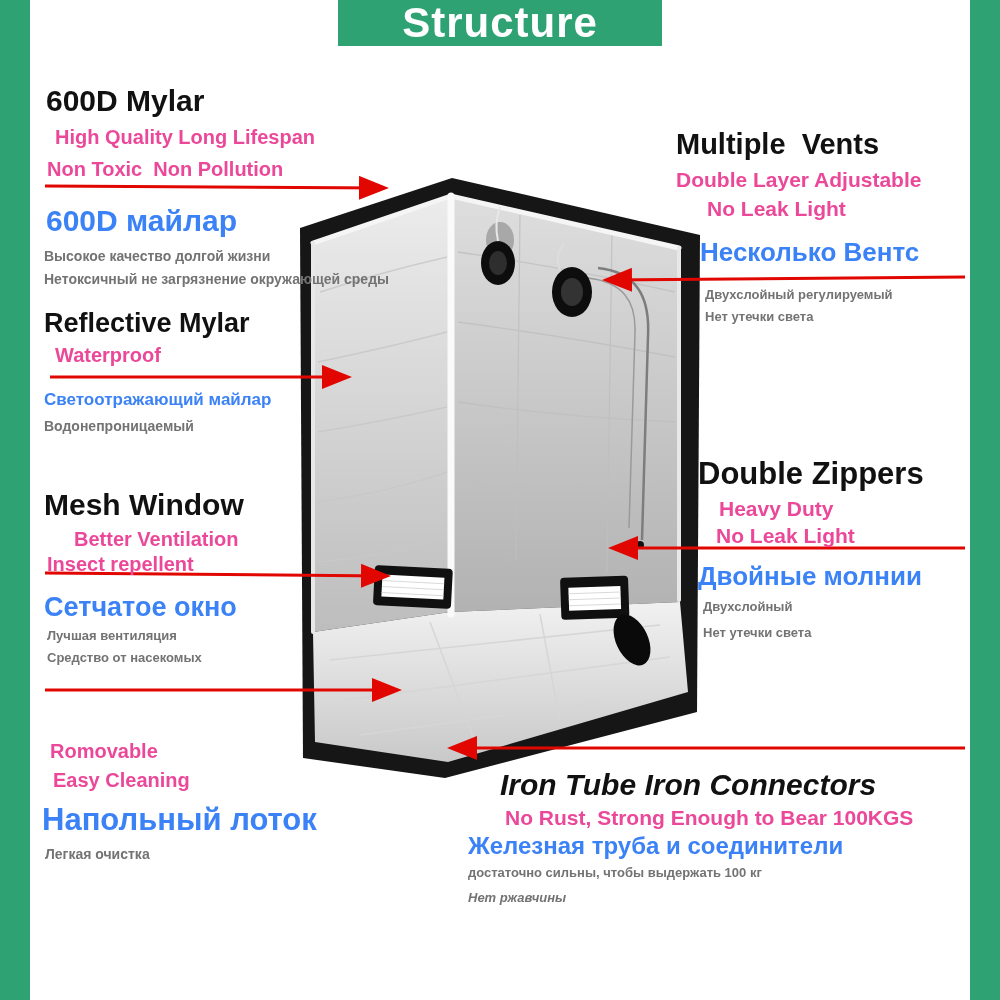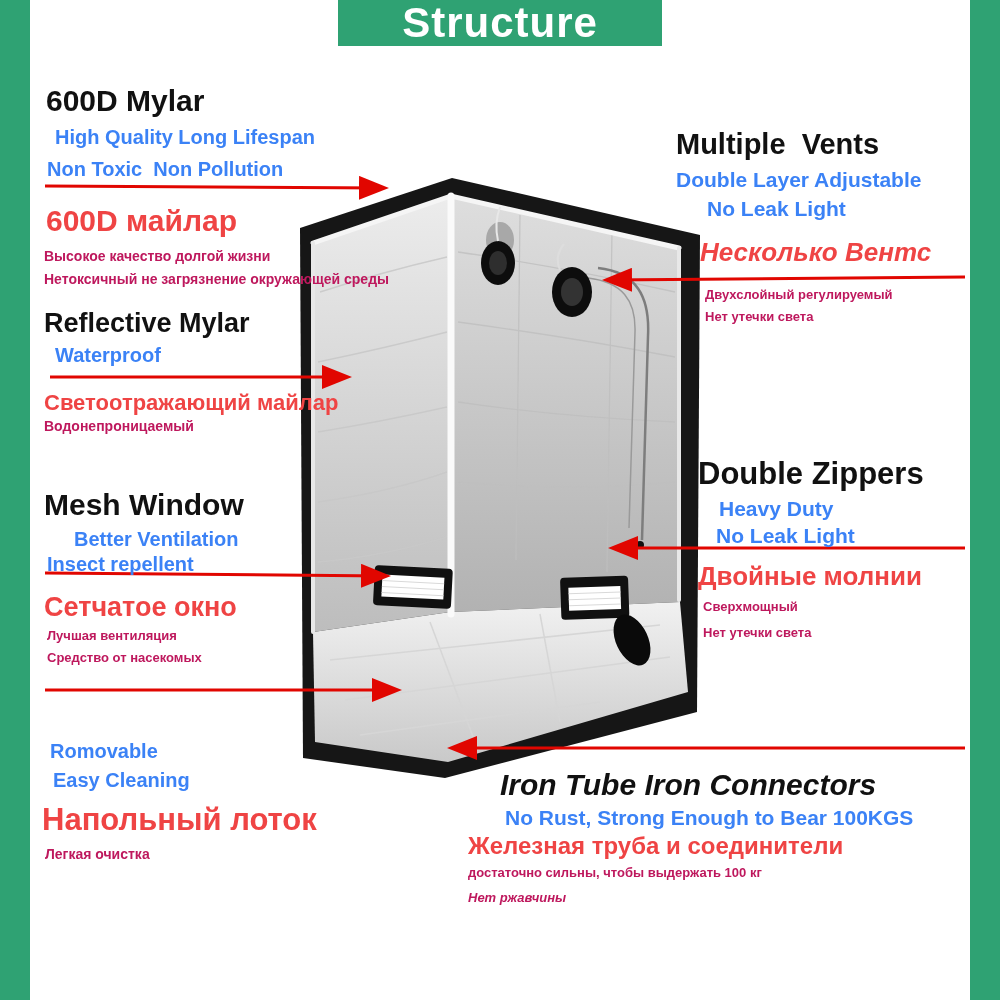--- a/index.html
+++ b/index.html
@@ -15,23 +15,23 @@
     position:absolute;left:338px;top:0;width:324px;height:46px;
     background:#2FA273;display:flex;align-items:center;justify-content:center;
   }
   .banner .title{
     color:#ffffff;font-size:42px;font-weight:bold;letter-spacing:1px;
   }
   #tent-layer{position:absolute;left:0;top:0;width:1000px;height:1000px;z-index:1;}
   #text-layer{position:absolute;left:0;top:0;width:1000px;height:1000px;z-index:2;pointer-events:none;}
   .lbl{position:absolute;white-space:nowrap;line-height:1.15;}
   .en-title{font-weight:bold;color:#111;font-size:30px;}
-  .en-sub{color:#3b82f6;font-size:20px;font-weight:600;}
-  .ru-title{font-weight:bold;color:#ef4444;font-size:27px;}
-  .ru-sub{font-weight:bold;color:#be185d;font-size:14px;}
+  .en-sub{color:#ec4899;font-size:20px;font-weight:600;}
+  .ru-title{font-weight:bold;color:#3b82f6;font-size:27px;}
+  .ru-sub{font-weight:bold;color:#737373;font-size:14px;}
   .prewrap{white-space:pre-wrap;}
 </style>
 </head>
 <body>
 
 <div id="sidebar-left" class="sidebar"></div>
 <div id="sidebar-right" class="sidebar"></div>
 
 <div class="banner">
   <span class="title">Structure</span>
@@ -143,47 +143,47 @@
 
   <div class="lbl en-title" style="left:46px;top:84px;">600D Mylar</div>
   <div class="lbl en-sub" style="left:55px;top:126px;">High Quality Long Lifespan</div>
   <div class="lbl en-sub prewrap" style="left:47px;top:158px;">Non Toxic  Non Pollution</div>
   <div class="lbl ru-title" style="left:46px;top:204px;font-size:30px;">600D майлар</div>
   <div class="lbl ru-sub" style="left:44px;top:248px;">Высокое качество долгой жизни</div>
   <div class="lbl en-title" style="left:44px;top:308px;font-size:27px;">Reflective Mylar</div>
 
   <div class="lbl ru-sub" style="left:44px;top:271px;">Нетоксичный не загрязнение окружающей среды</div>
   <div class="lbl en-sub" style="left:55px;top:344px;">Waterproof</div>
-  <div class="lbl ru-title" style="left:44px;top:390px;font-size:22px;">Светоотражающий майлар</div>
+  <div class="lbl ru-title" style="left:44px;top:390px;font-size:17px;">Светоотражающий майлар</div>
   <div class="lbl ru-sub" style="left:44px;top:418px;">Водонепроницаемый</div>
 
   <div class="lbl en-title" style="left:44px;top:488px;">Mesh Window</div>
   <div class="lbl en-sub" style="left:50px;top:528px;margin-left:24px;">Better Ventilation</div>
   <div class="lbl en-sub" style="left:47px;top:553px;">Insect repellent</div>
   <div class="lbl ru-title" style="left:44px;top:592px;">Сетчатое окно</div>
   <div class="lbl ru-sub" style="left:47px;top:629px;font-size:13px;">Лучшая вентиляция</div>
   <div class="lbl ru-sub" style="left:47px;top:651px;font-size:13px;">Средство от насекомых</div>
 
   <div class="lbl en-sub" style="left:50px;top:740px;">Romovable</div>
   <div class="lbl en-sub" style="left:53px;top:769px;">Easy Cleaning</div>
   <div class="lbl ru-title" style="left:42px;top:802px;font-size:31px;">Напольный лоток</div>
   <div class="lbl ru-sub" style="left:45px;top:846px;">Легкая очистка</div>
 
   <div class="lbl en-sub" style="left:676px;top:168px;font-size:21px;">Double Layer Adjustable</div>
   <div class="lbl en-title prewrap" style="left:676px;top:128px;font-size:29px;">Multiple  Vents</div>
   <div class="lbl en-sub" style="left:707px;top:197px;font-size:21px;">No Leak Light</div>
-  <div class="lbl ru-title" style="left:700px;top:238px;font-size:26px;font-weight:600;font-style:italic;">Несколько Вентс</div>
+  <div class="lbl ru-title" style="left:700px;top:238px;font-size:26px;font-weight:600;">Несколько Вентс</div>
   <div class="lbl ru-sub" style="left:705px;top:288px;font-size:13px;">Двухслойный регулируемый</div>
   <div class="lbl ru-sub" style="left:705px;top:310px;font-size:13px;">Нет утечки света</div>
 
   <div class="lbl en-title" style="left:698px;top:456px;font-size:31px;">Double Zippers</div>
   <div class="lbl en-sub" style="left:719px;top:497px;font-size:21px;">Heavy Duty</div>
   <div class="lbl en-sub" style="left:716px;top:524px;font-size:21px;">No Leak Light</div>
   <div class="lbl ru-title" style="left:698px;top:562px;font-size:26px;">Двойные молнии</div>
-  <div class="lbl ru-sub" style="left:703px;top:600px;font-size:13px;">Сверхмощный</div>
+  <div class="lbl ru-sub" style="left:703px;top:600px;font-size:13px;">Двухслойный</div>
   <div class="lbl ru-sub" style="left:703px;top:626px;font-size:13px;">Нет утечки света</div>
 
   <div class="lbl en-title" style="left:500px;top:768px;font-style:italic;">Iron Tube Iron Connectors</div>
   <div class="lbl en-sub" style="left:505px;top:806px;font-size:21px;font-weight:bold;">No Rust, Strong Enough to Bear 100KGS</div>
   <div class="lbl ru-title" style="left:468px;top:832px;font-size:24px;">Железная труба и соединители</div>
   <div class="lbl ru-sub" style="left:468px;top:866px;font-size:13px;">достаточно сильны, чтобы выдержать 100 кг</div>
   <div class="lbl ru-sub" style="left:468px;top:891px;font-size:13px;font-style:italic;">Нет ржавчины</div>
 
 </div>
 

